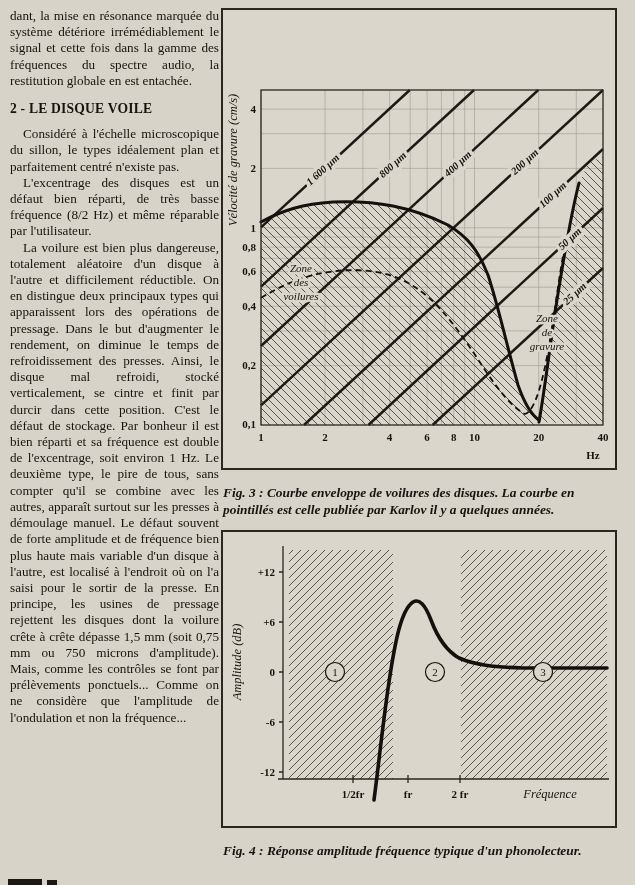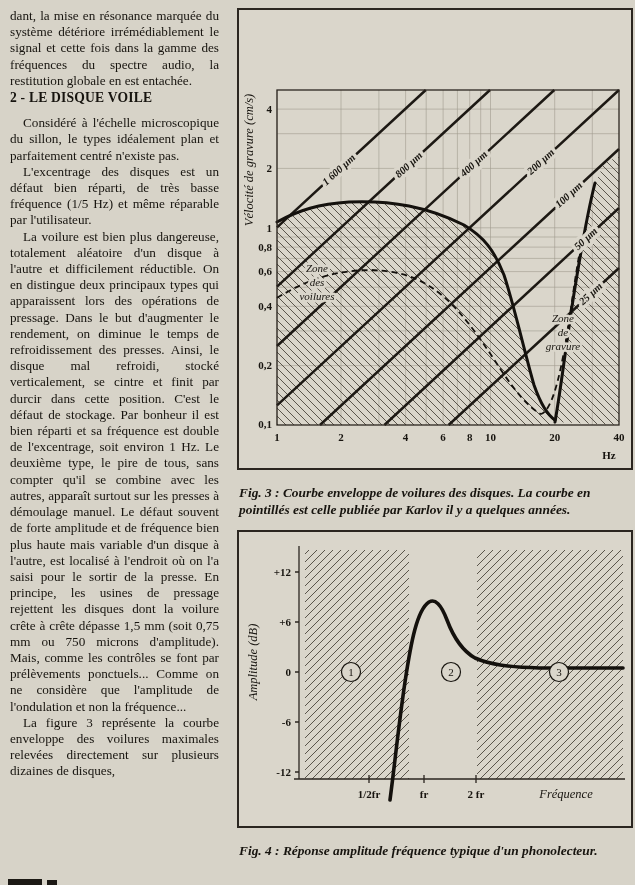--- a/index.html
+++ b/index.html
@@ -1,26 +1,26 @@
 <!DOCTYPE html>
 <html lang="fr"><head>
 <meta charset="utf-8">
 <style>
   html,body{margin:0;padding:0;}
   body{
     width:635px;height:885px;overflow:hidden;position:relative;
     background:#d7d3c8;color:#17140f;
     font-family:"Liberation Serif", serif;
   }
-  .page{display:flex;padding:8px 0 0 10px;gap:18px;}
+  .page{display:flex;padding:8px 0 0 10px;gap:2px;}
   
   .left-col{width:209px;flex:none;font-size:13.2px;line-height:16.2px;text-align:justify;hyphens:auto;}
   .left-col p{margin:0;text-indent:13px;}
   .left-col p.cont{text-indent:0;}
-  .heading{font-weight:bold;font-size:13.6px;margin:1px 0 9px 0;letter-spacing:.2px;}
+  .heading{font-weight:bold;font-size:13.6px;margin:12px 0 9px 0;letter-spacing:.2px;}
   
   .right-col{width:399px;flex:none;}
   .figbox{border:2px solid #2b2620;background:#dad6cb;width:392px;}
   .caption{font-style:italic;font-weight:bold;font-size:13.4px;line-height:17px;margin:14px 0 12px 2px;width:404px;}
   svg{display:block;}
   svg text{font-family:"Liberation Serif", serif;fill:#17140f;}
   .gridline{stroke:#a09a8d;stroke-width:.6;fill:none;}
   .frame{stroke:#2b2620;stroke-width:1.3;fill:none;}
   .diag{stroke:#1d1914;stroke-width:2.5;fill:none;}
   .curve{stroke:#14110d;stroke-width:3;fill:none;stroke-linecap:round;}
@@ -37,23 +37,22 @@
 </style>
 </head>
 <body>
 
 <div class="page">
 
   <div class="left-col">
     <p class="cont">dant, la mise en résonance marquée du système détériore irrémédiablement le signal et cette fois dans la gamme des fréquences du spectre audio, la restitution globale en est entachée.</p>
     <div class="heading">2 - LE DISQUE VOILE</div>
     <p>Considéré à l'échelle microscopique du sillon, le types idéalement plan et parfaitement centré n'existe pas.</p>
-    <p>L'excentrage des disques est un défaut bien réparti, de très basse fréquence (1/5 Hz) et même réparable par l'utilisateur.</p>
+    <p>L'excentrage des disques est un défaut bien réparti, de très basse fréquence (8/2 Hz) et même réparable par l'utilisateur.</p>
     <p>La voilure est bien plus dangereuse, totalement aléatoire d'un disque à l'autre et difficilement réductible. On en distingue deux principaux types qui apparaissent lors des opérations de pressage. Dans le but d'augmenter le rendement, on diminue le temps de refroidissement des presses. Ainsi, le disque mal refroidi, stocké verticalement, se cintre et finit par durcir dans cette position. C'est le défaut de stockage. Par bonheur il est bien réparti et sa fréquence est double de l'excentrage, soit environ 1 Hz. Le deuxième type, le pire de tous, sans compter qu'il se combine avec les autres, apparaît surtout sur les presses à démoulage manuel. Le défaut souvent de forte amplitude et de fréquence bien plus haute mais variable d'un disque à l'autre, est localisé à l'endroit où on l'a saisi pour le sortir de la presse. En principe, les usines de pressage rejettent les disques dont la voilure crête à crête dépasse 1,5 mm (soit 0,75 mm ou 750 microns d'amplitude). Mais, comme les contrôles se font par prélèvements ponctuels... Comme on ne considère que l'amplitude de l'ondulation et non la fréquence...</p>
-    <p>La figure 3 représente la courbe enveloppe des voilures maximales relevées directement sur plusieurs dizaines de disques,</p>
   </div>
 
   <div class="right-col">
 
     <div class="figbox">
       <svg width="392" height="458" viewBox="0 0 392 458">
         <defs>
           <pattern id="hatch3" patternUnits="userSpaceOnUse" width="8" height="8">
             <path d="M0,0 L8,8" stroke="#4c463c" stroke-width="0.9"></path>
           </pattern>

